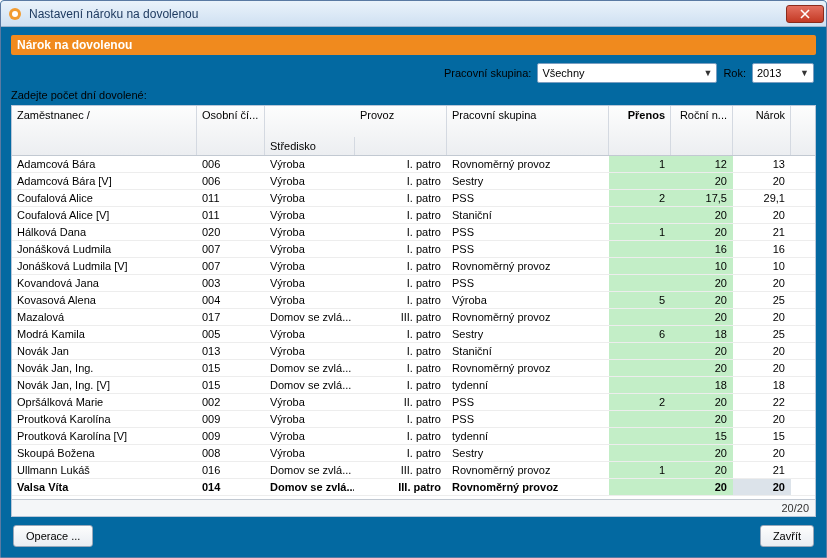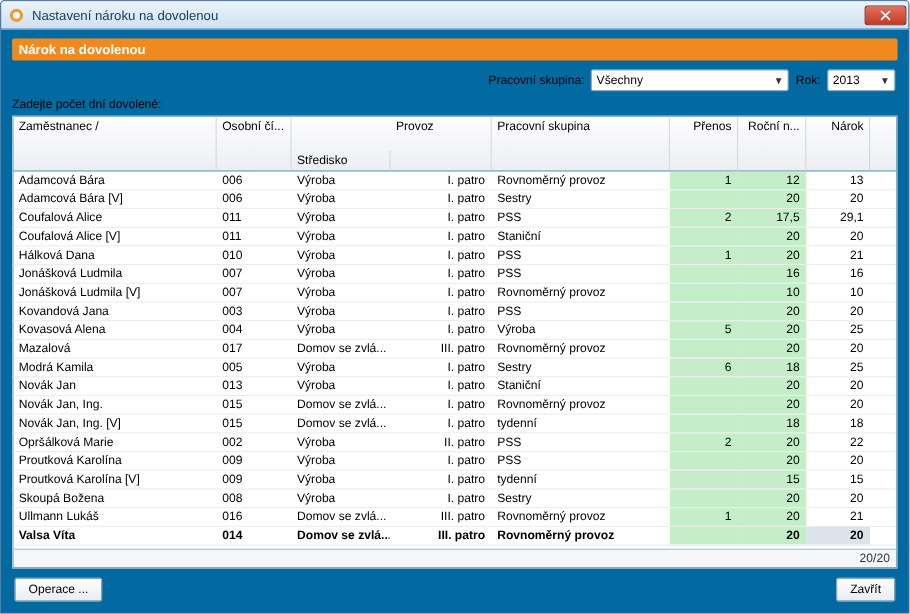--- a/index.html
+++ b/index.html
@@ -33,21 +33,21 @@
     .c-skup   { width:162px; }
     .c-prenos { width:62px; text-align:right;}
     .c-rocni  { width:62px; text-align:right;}
     .c-narok  { width:58px; text-align:right;}
     .c-fill   { flex:1; }
     .gh-name   { width:185px; }
     .gh-osobni { width:68px; }
     .gh-stred  { width:90px;margin-top:31px; }
     .gh-provoz { width:92px; }
     .gh-skup   { width:162px; }
-    .gh-prenos { width:62px; text-align:right;}
+    .gh-prenos { width:62px; text-align:right;font-weight:bold;}
     .gh-rocni  { width:62px; text-align:right;}
     .gh-narok  { width:58px; text-align:right;}
     .gh-fill   { flex:1; }
     .hl-green { background:#c3eec7; }
     .hl-sel   { background:#dce3ea; }
     .bold { font-weight:bold; }
     .grid-footer { border-top:1px solid #c2c9d2; display:flex; background:#f4f6f8;}
     .grid-footer .spacer { flex:1; }
     .grid-footer .count { padding:2px 6px; font-size:11px; color:#333;}
     .bottom-bar { display:flex; padding:8px 2px 2px 2px; align-items:center;}
@@ -143,21 +143,21 @@
             <div class="cell c-stred">Výroba</div>
             <div class="cell c-provoz">I. patro</div>
             <div class="cell c-skup">Staniční</div>
             <div class="cell c-prenos hl-green"></div>
             <div class="cell c-rocni hl-green">20</div>
             <div class="cell c-narok">20</div>
             <div class="cell c-fill"></div>
           </div>
           <div class="row">
             <div class="cell c-name">Hálková Dana</div>
-            <div class="cell c-osobni">010</div>
+            <div class="cell c-osobni">020</div>
             <div class="cell c-stred">Výroba</div>
             <div class="cell c-provoz">I. patro</div>
             <div class="cell c-skup">PSS</div>
             <div class="cell c-prenos hl-green">1</div>
             <div class="cell c-rocni hl-green">20</div>
             <div class="cell c-narok">21</div>
             <div class="cell c-fill"></div>
           </div>
           <div class="row">
             <div class="cell c-name">Jonášková Ludmila</div>

